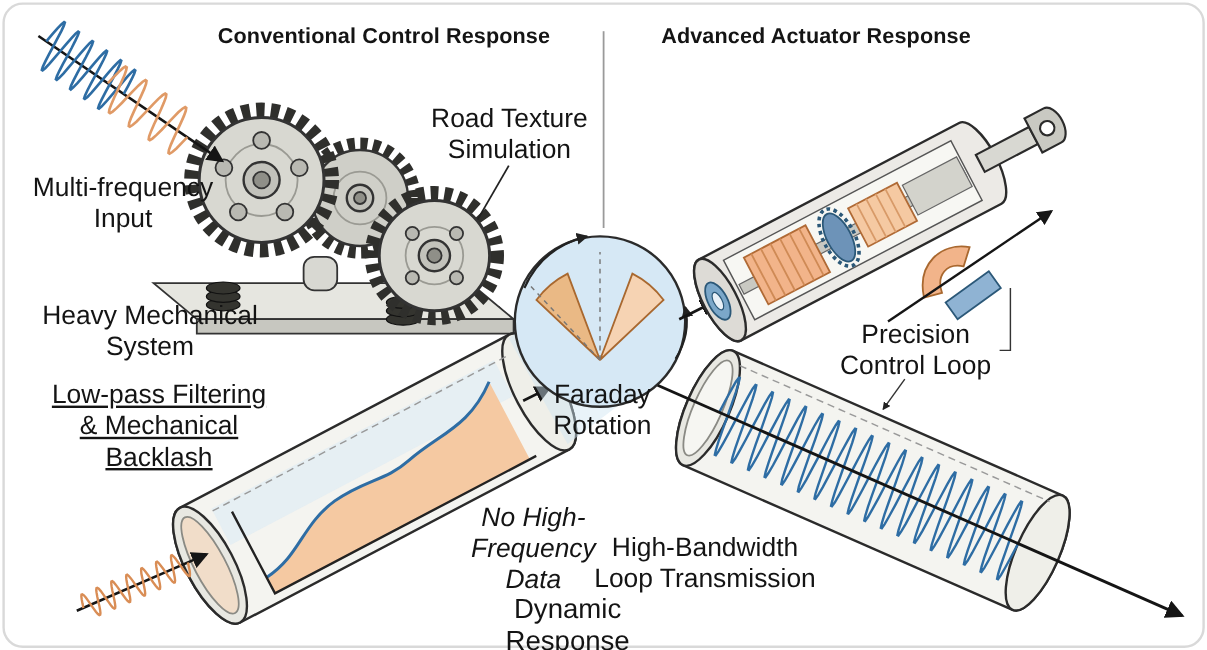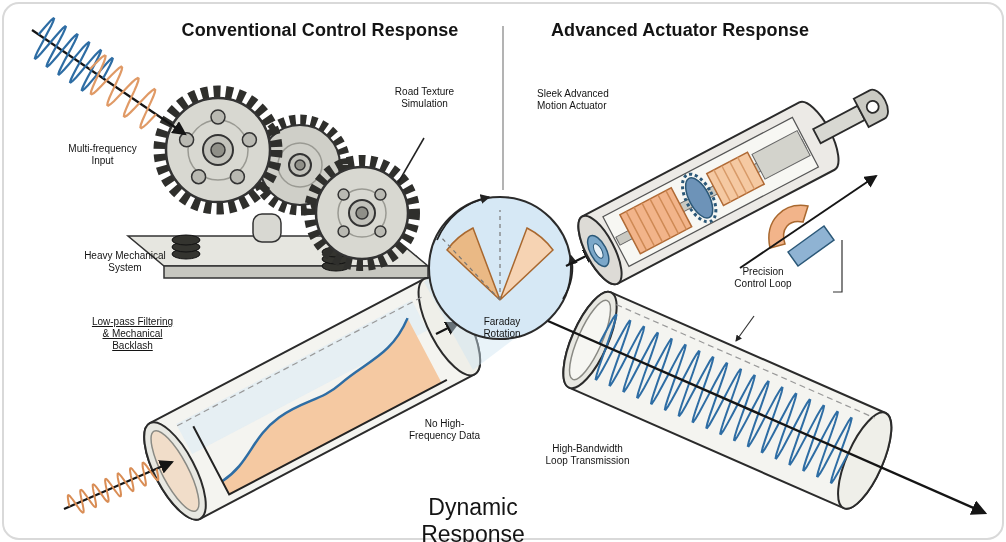--- a/index.html
+++ b/index.html
@@ -3,21 +3,21 @@
 <meta charset="utf-8">
 <style>
   html,body{margin:0;padding:0;background:#fff;}
   .canvas{
     position:relative;width:1006px;height:542px;background:#ffffff;
     font-family:"Liberation Sans",sans-serif;overflow:hidden;
   }
   .canvas svg{position:absolute;left:0;top:0;z-index:1;}
   .lbl{
     position:absolute;z-index:2;text-align:center;white-space:pre-line;
-    font-size:10px;line-height:1.18;color:#141414;
+    font-size:22px;line-height:1.18;color:#141414;
   }
   .title{font-weight:bold;font-size:18px;letter-spacing:0.1px;}
   .left-align{text-align:left;}
 </style>
 </head>
 <body>
 
 <div class="canvas">
 
 <svg width="1006" height="542" viewBox="0 0 1006 542">
@@ -167,25 +167,23 @@
 Input</div>
 
 <div class="lbl title" style="left:505px;top:20px;width:350px;">Advanced Actuator Response</div>
 <div class="lbl" style="left:352px;top:86px;width:145px;">Road Texture
 Simulation</div>
 <div class="lbl" style="left:30px;top:250px;width:190px;">Heavy Mechanical
 System</div>
 <div class="lbl" style="left:40px;top:316px;width:185px;text-decoration:underline;">Low-pass Filtering
 &amp; Mechanical
 Backlash</div>
-<div class="lbl" style="left:372px;top:418px;width:145px;">No High-
+<div class="lbl" style="left:372px;top:418px;width:145px;font-style:italic;">No High-
 Frequency Data</div>
 
-<div class="lbl left-align" style="left:537px;top:88px;width:170px;">Sleek Advanced
-Motion Actuator</div>
 <div class="lbl" style="left:698px;top:266px;width:130px;">Precision
 Control Loop</div>
 <div class="lbl" style="left:495px;top:443px;width:185px;">High-Bandwidth
 Loop Transmission</div>
 
 <div class="lbl" style="left:450px;top:316px;width:104px;">Faraday
 Rotation</div>
 <div class="lbl" style="left:383px;top:494px;width:180px;font-size:23px;">Dynamic Response</div>
 
 </div>

